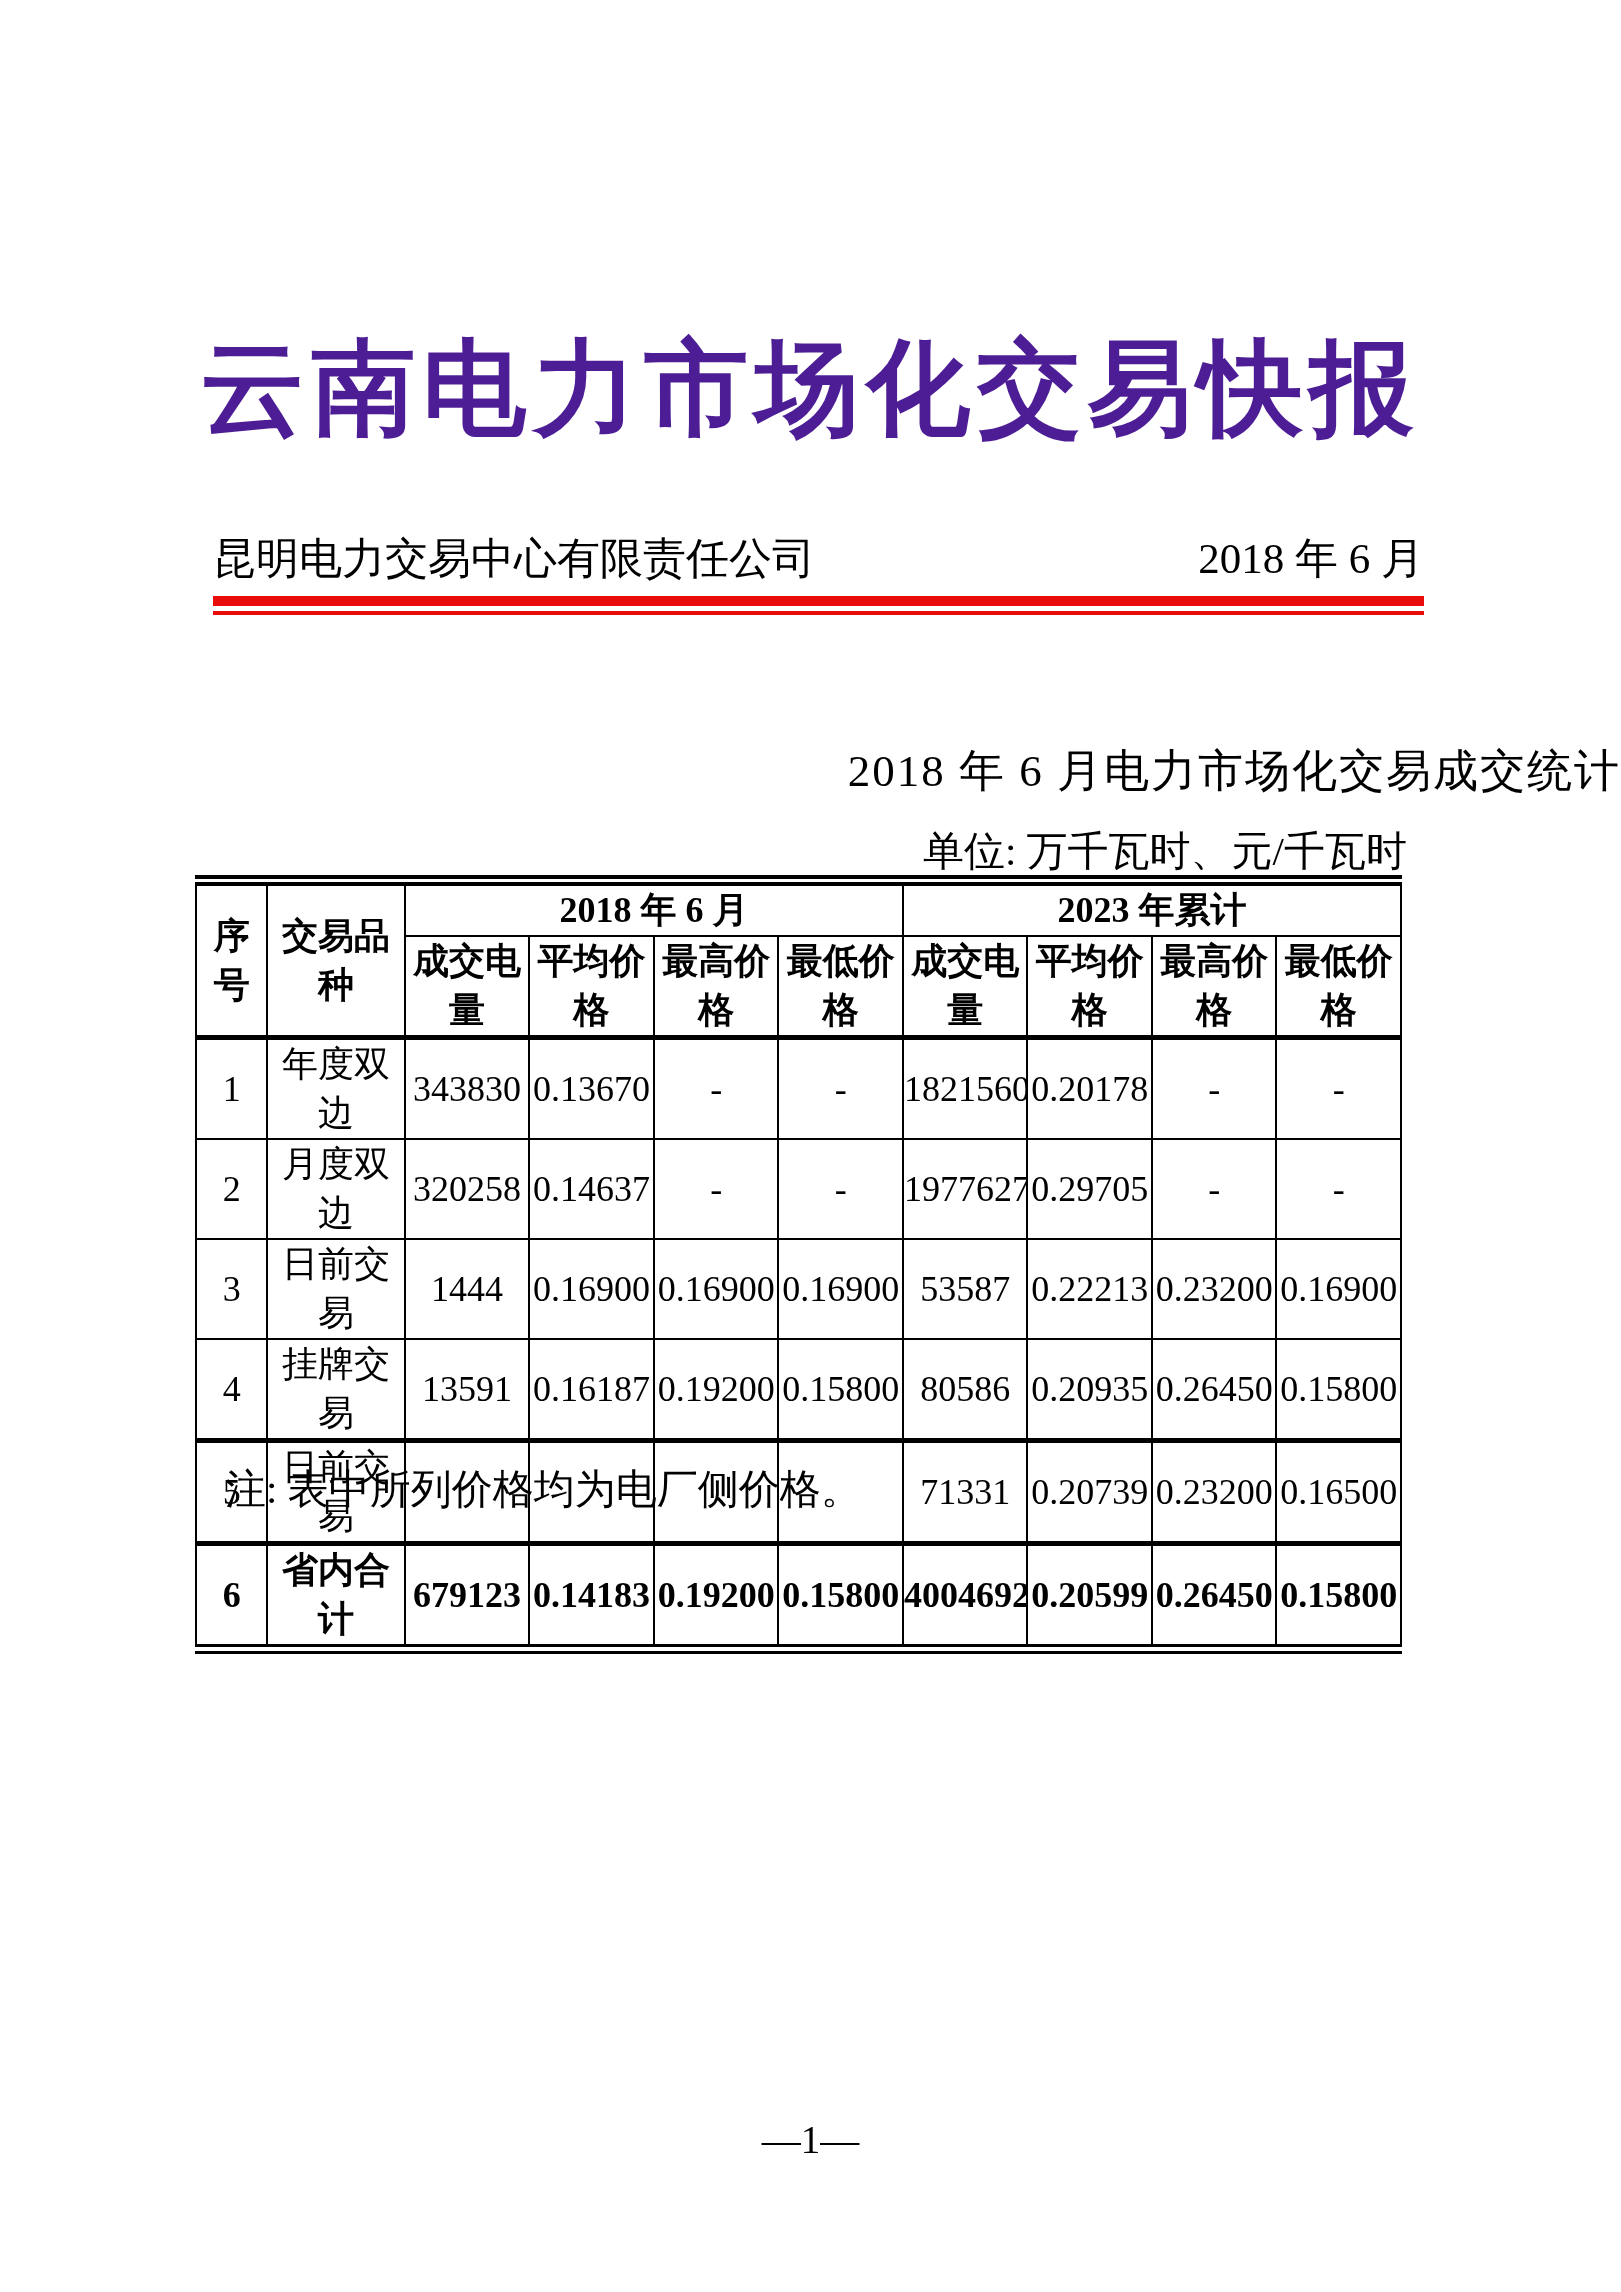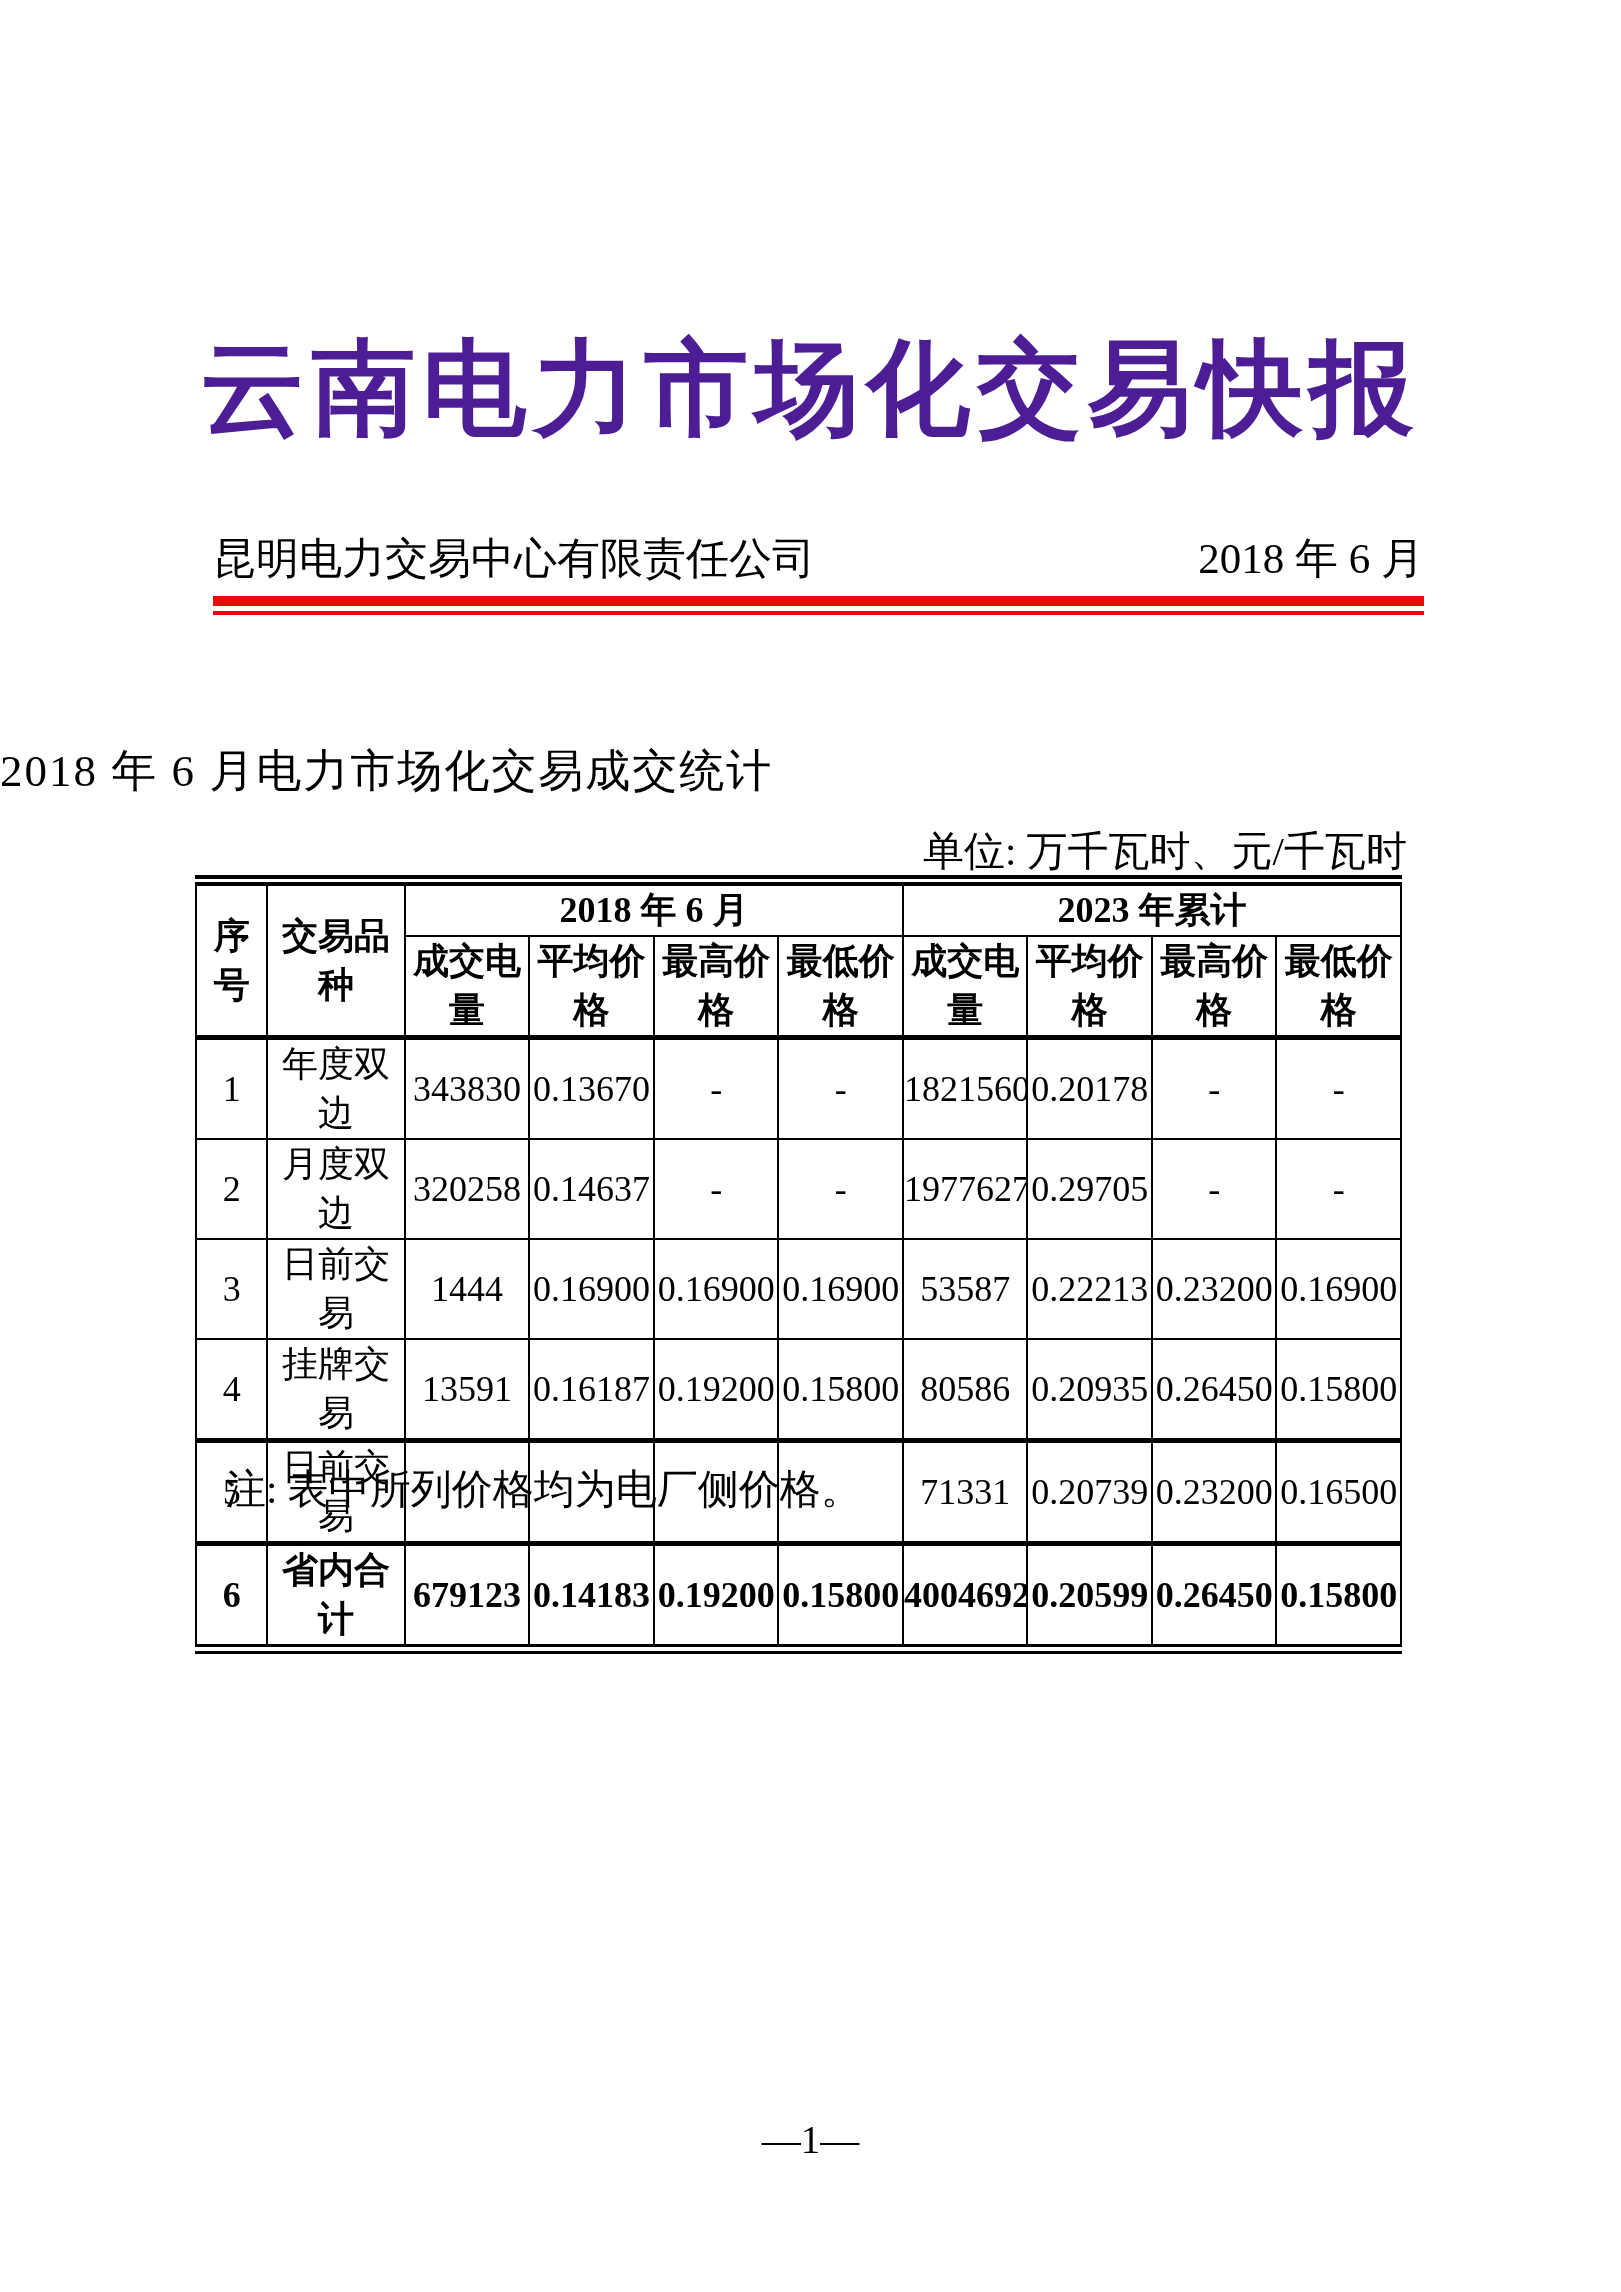--- a/index.html
+++ b/index.html
@@ -23,21 +23,21 @@
     position:absolute; top:530px; left:213px; width:1211px;
     display:flex; justify-content:space-between; align-items:baseline;
     font-size:43px;
   }
   .rule { position:absolute; left:213px; width:1211px; background:#EA0B0B; }
   .rule-thick { top:596px; height:9.8px; }
   .rule-thin  { top:611px; height:3.9px; }
 
   .table-title {
     position:absolute; top:741px; left:0; width:100%;
-    text-align:left; font-size:45px; letter-spacing:2px;
+    text-align:right; font-size:45px; letter-spacing:2px;
     white-space:nowrap;
   }
   .unit-label {
     position:absolute; top:824px; right:214px;
     font-size:41px; white-space:nowrap;
   }
 
   .table-wrap {
     position:absolute; top:875px; left:195px; width:1207px;
     border-top:11.8px double #000;

